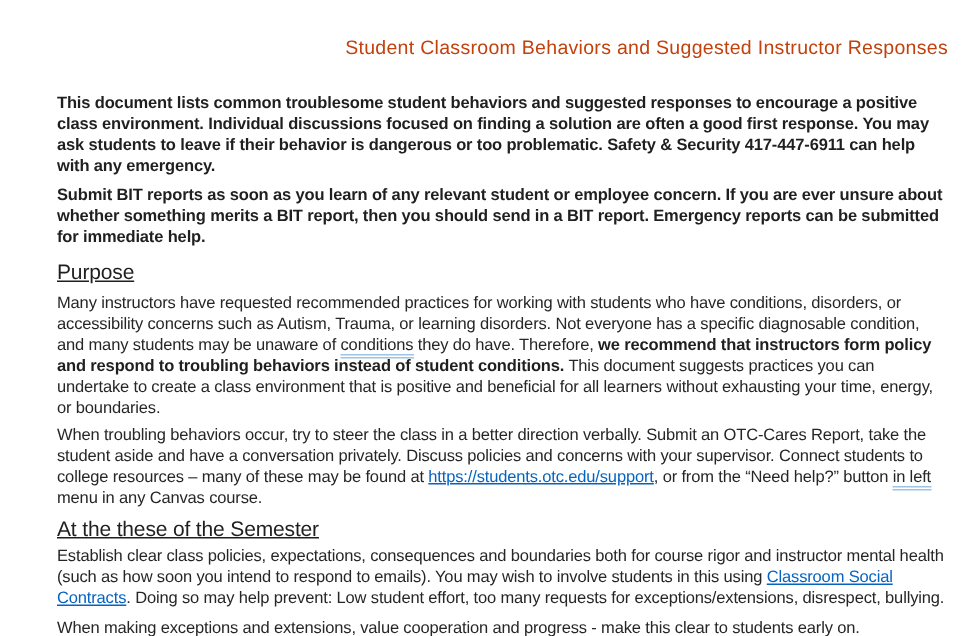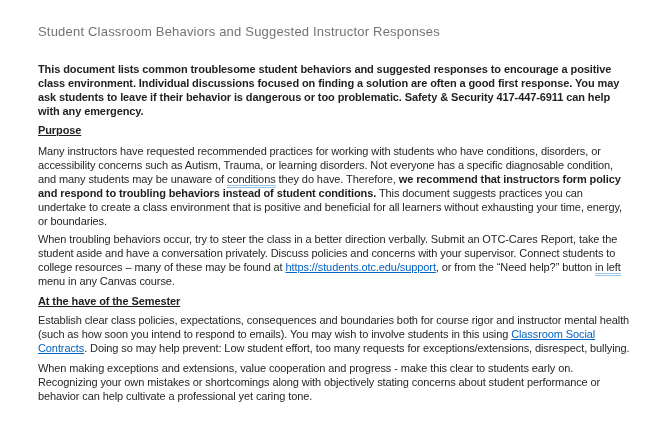--- a/index.html
+++ b/index.html
@@ -9,38 +9,38 @@
     font-family: "Liberation Sans", sans-serif;
     overflow: hidden;
   }
   .page {
     box-sizing: border-box;
     width: 650px; height: 424px;
     padding: 24px 18px 10px 38px;
     background: #ffffff;
   }
   .doc-title {
-    text-align: left;
-    color: #737373;
+    text-align: right;
+    color: #c2410c;
     font-size: 13px;
     font-weight: 400;
     letter-spacing: 0.2px;
     margin: 0 0 23px 0;
   }
   p, h2 {
     font-size: 11px;
     letter-spacing: -0.1px;
     line-height: 14px;
     color: #262626;
     margin: 0;
   }
   p.bold-para { font-weight: 700; color: #1f1f1f; }
   h2.section-heading {
-    font-size: 11px;
-    font-weight: 700;
+    font-size: 14px;
+    font-weight: 400;
     text-decoration: underline;
     color: #1f1f1f;
   }
   .mb5  { margin-bottom: 5px; }
   .mb6  { margin-bottom: 6px; }
   .mb7  { margin-bottom: 7px; }
   .mb9  { margin-bottom: 9px; }
   .mb12 { margin-bottom: 4px; }
   .mb0  { margin-bottom: 0; }
   .bold-run { font-weight: 700; color: #1f1f1f; }
@@ -56,27 +56,28 @@
 </style>
 </head>
 <body>
 
 <div class="page">
 
   <h1 class="doc-title">Student Classroom Behaviors and Suggested Instructor Responses</h1>
 
   <p class="bold-para mb5">This document lists common troublesome student behaviors and suggested responses to encourage a positive class environment. Individual discussions focused on finding a solution are often a good first response. You may ask students to leave if their behavior is dangerous or too problematic. Safety &amp; Security 417-447-6911 can help with any emergency.</p>
 
+  <p class="bold-para mb9">Submit BIT reports as soon as you learn of any relevant student or employee concern. If you are ever unsure about whether something merits a BIT report, then you should send in a BIT report. Emergency reports can be submitted for immediate help.</p>
 
   <h2 class="section-heading mb7">Purpose</h2>
 
   <p class="mb12"><span>Many instructors have requested recommended practices for working with students who have conditions, disorders, or accessibility concerns such as Autism, Trauma, or learning disorders. Not everyone has a specific diagnosable condition, and many students may be unaware of </span><span class="grammar-flag">conditions</span><span> they do have. Therefore, </span><span class="bold-run">we recommend that instructors form policy and respond to troubling behaviors instead of student conditions.</span><span> This document suggests practices you can undertake to create a class environment that is positive and beneficial for all learners without exhausting your time, energy, or boundaries.</span></p>
 
 
   <p class="mb6"><span>When troubling behaviors occur, try to steer the class in a better direction verbally. Submit an OTC-Cares Report, take the student aside and have a conversation privately. Discuss policies and concerns with your supervisor. Connect students to college resources – many of these may be found at </span><a class="doc-link" href="#">https://students.otc.edu/support</a><span>, or from the “Need help?” button </span><span class="grammar-flag">in left</span><span> menu in any Canvas course.</span></p>
 
-  <h2 class="section-heading mb5">At the have of the Semester</h2>
+  <h2 class="section-heading mb5">At the these of the Semester</h2>
 
   <p class="mb6"><span>Establish clear class policies, expectations, consequences and boundaries both for course rigor and instructor mental health (such as how soon you intend to respond to emails). You may wish to involve students in this using </span><a class="doc-link" href="#">Classroom Social Contracts</a><span>. Doing so may help prevent: Low student effort, too many requests for exceptions/extensions, disrespect, bullying.</span></p>
 
   <p class="mb0">When making exceptions and extensions, value cooperation and progress - make this clear to students early on. Recognizing your own mistakes or shortcomings along with objectively stating concerns about student performance or behavior can help cultivate a professional yet caring tone.</p>
 
 </div>
 
 </body></html>

